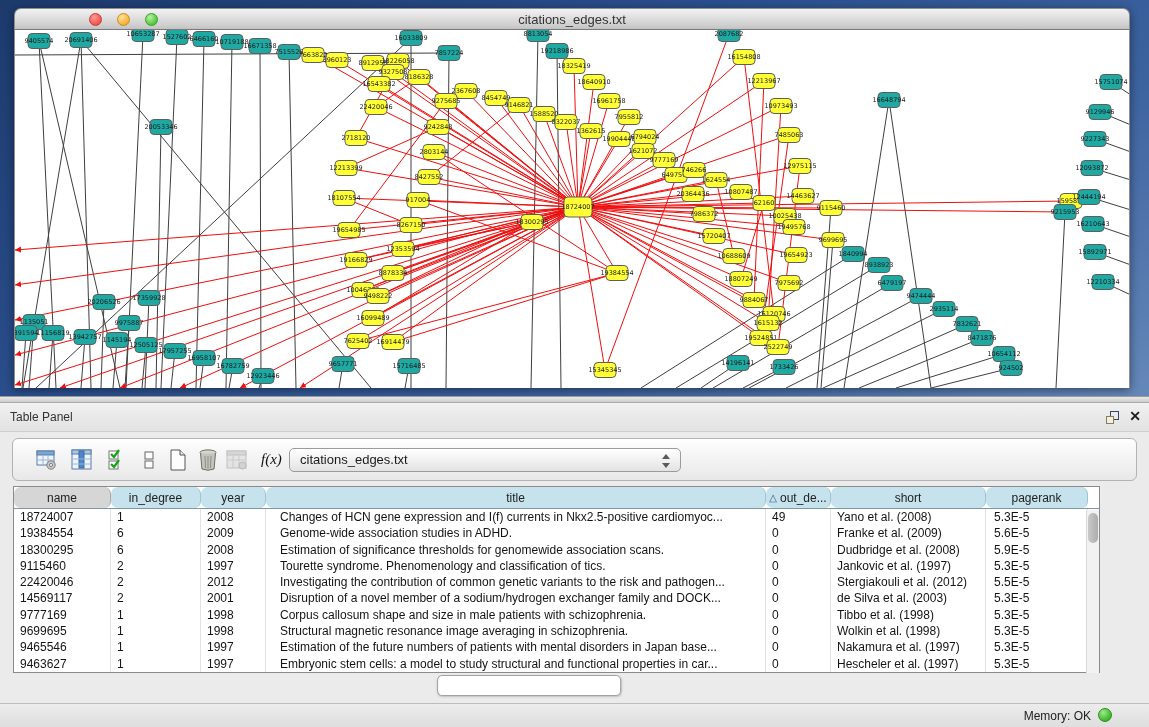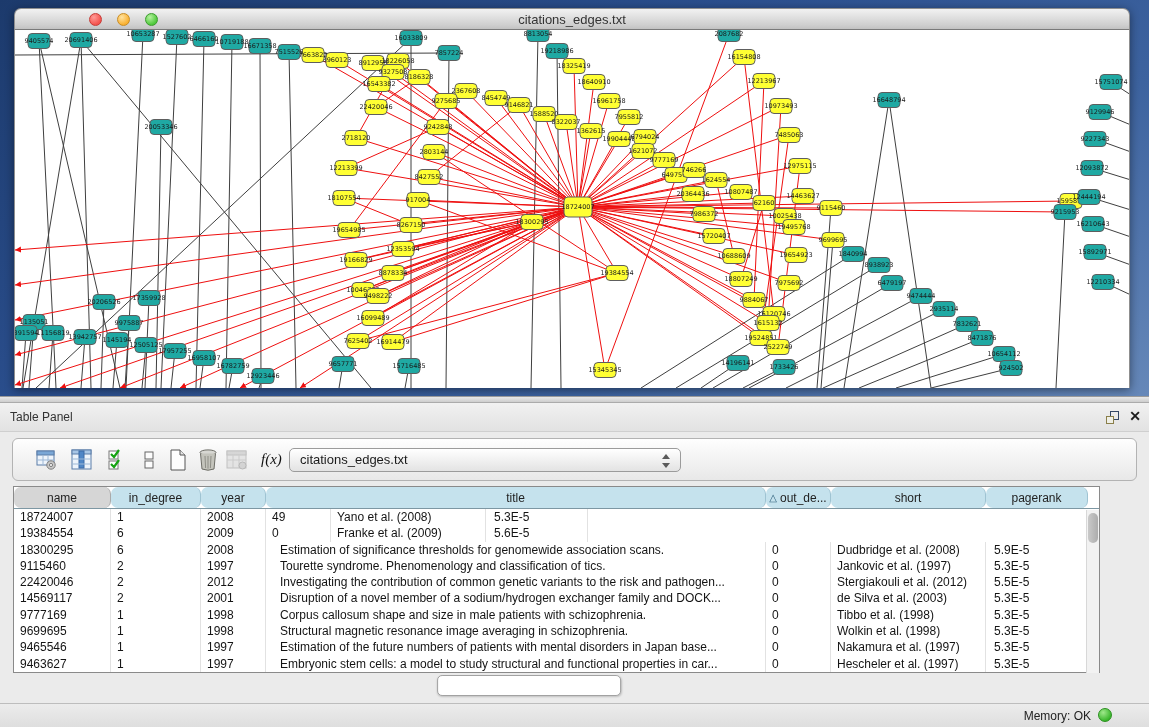--- a/index.html
+++ b/index.html
@@ -869,28 +869,30 @@
         </div>
         <div class="hcell c6">
           <span>pagerank</span>
         </div>
       </div>
     <div id="tbody">
         <div class="trow">
           <div class="tcell c0">18724007</div>
           <div class="tcell c1">1</div>
           <div class="tcell c2">2008</div>
+          <div class="tcell c3">Changes of HCN gene expression and I(f) currents in Nkx2.5-positive cardiomyoc...</div>
           <div class="tcell c4">49</div>
           <div class="tcell c5">Yano et al. (2008)</div>
           <div class="tcell c6">5.3E-5</div>
         </div>
         <div class="trow">
           <div class="tcell c0">19384554</div>
           <div class="tcell c1">6</div>
           <div class="tcell c2">2009</div>
+          <div class="tcell c3">Genome-wide association studies in ADHD.</div>
           <div class="tcell c4">0</div>
           <div class="tcell c5">Franke et al. (2009)</div>
           <div class="tcell c6">5.6E-5</div>
         </div>
         <div class="trow">
           <div class="tcell c0">18300295</div>
           <div class="tcell c1">6</div>
           <div class="tcell c2">2008</div>
           <div class="tcell c3">Estimation of significance thresholds for genomewide association scans.</div>
           <div class="tcell c4">0</div>

